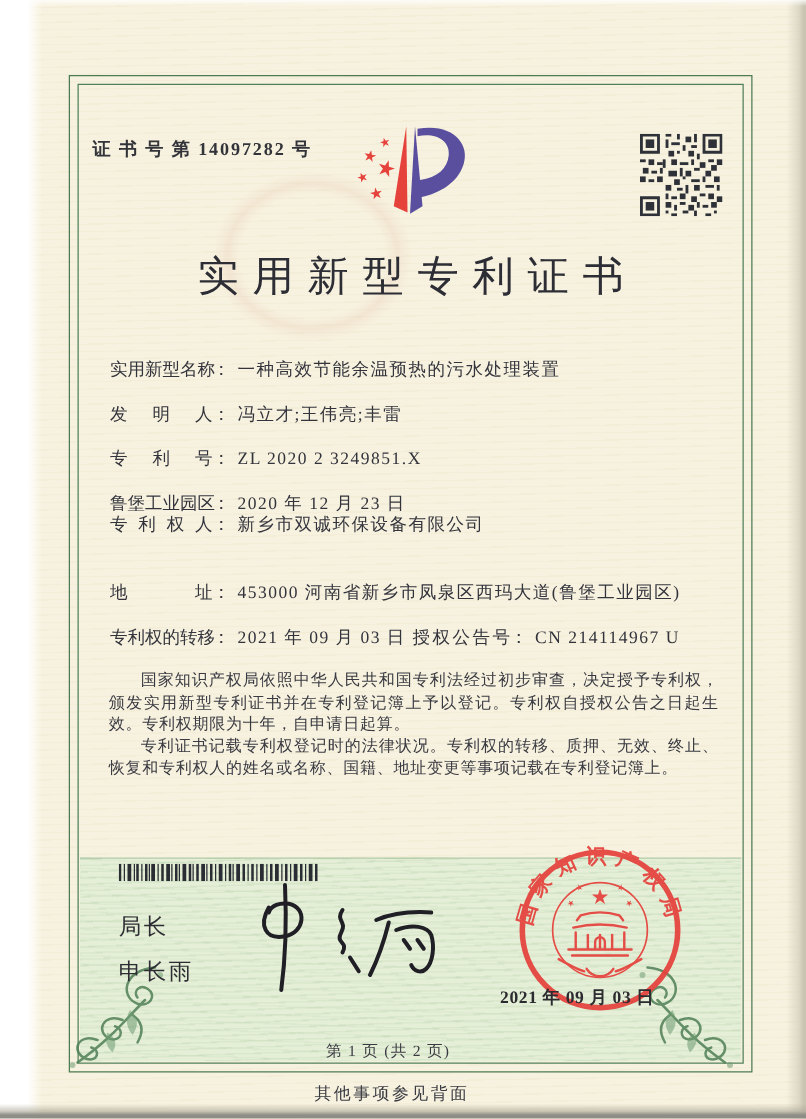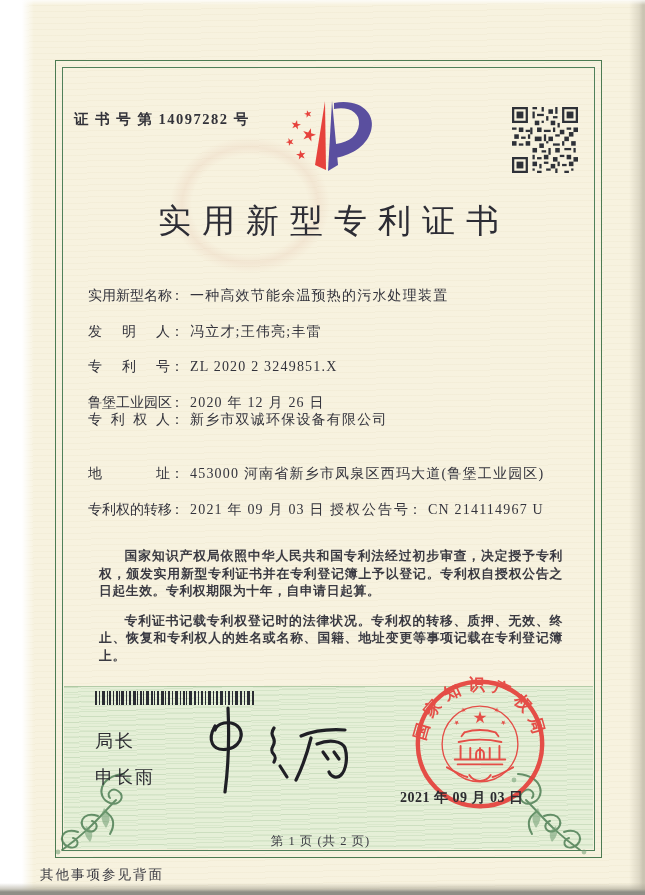--- a/index.html
+++ b/index.html
@@ -41,32 +41,32 @@
   
   .frow{position:absolute;left:88px;width:500px;height:20px;font-size:14px;white-space:nowrap;}
   .flab{display:inline-block;width:82px;text-align:justify;text-align-last:justify;color:#33333c;}
   .fcolon{display:inline-block;margin-right:6px;color:#33333c;}
   .fval{letter-spacing:1.2px;color:#33333c;}
   .cell2{position:absolute;left:242px;top:0;}
   .cell2 .flab2{display:inline-block;width:78px;text-align:justify;text-align-last:justify;}
   
   .body-text{position:absolute;left:87px;top:536px;width:488px;
     font-size:12.8px;line-height:17.6px;letter-spacing:.6px;text-align:justify;color:#3a3a42;}
-  .body-text p{margin:12px;text-indent:2em;font-weight:bold;}
+  .body-text p{margin:0;text-indent:2em;}
   
   .barcode{position:absolute;left:95px;top:691px;width:160px;height:14px;}
   .signer{position:absolute;left:95px;top:729px;font-size:18px;letter-spacing:2px;color:#2c2c32;}
   .signer div{margin-bottom:12px;}
   .sig{position:absolute;left:198px;top:700px;width:165px;height:98px;}
   .seal{position:absolute;left:412px;top:676px;width:136px;height:136px;opacity:.93;}
   .seal-date{position:absolute;left:400px;top:789px;width:140px;font-size:14px;font-weight:600;
     letter-spacing:.5px;color:#2c2c30;}
-  .page-num{position:absolute;left:65px;top:833px;width:511px;text-align:center;
+  .page-num{position:absolute;left:55px;top:833px;width:511px;text-align:center;
     font-size:12.5px;color:#3a3a42;letter-spacing:1px;}
-  .back-note{position:absolute;left:40px;top:866px;width:547px;
+  .back-note{position:absolute;left:40px;top:866px;width:547px;text-align:center;
     font-size:13.5px;color:#3a3a42;letter-spacing:2px;}
   .flourish{position:absolute;width:96px;height:88px;}
   .flourish.fl-left{left:46px;top:768px;}
   .flourish.fl-right{left:500px;top:768px;transform:scaleX(-1);}
 </style>
 </head>
 <body>
 
 <div id="page">
 
@@ -208,21 +208,21 @@
   <div class="frow" style="top:287px">
     <span class="flab">实用新型名称</span><span class="fcolon">：</span><span class="fval">一种高效节能余温预热的污水处理装置</span>
   </div>
   <div class="frow" style="top:323px">
     <span class="flab">发明人</span><span class="fcolon">：</span><span class="fval">冯立才;王伟亮;丰雷</span>
   </div>
   <div class="frow" style="top:358px">
     <span class="flab">专利号</span><span class="fcolon">：</span><span class="fval">ZL 2020 2 3249851.X</span>
   </div>
   <div class="frow" style="top:394px">
-    <span class="flab">鲁堡工业园区</span><span class="fcolon">：</span><span class="fval">2020 年 12 月 26 日</span>
+    <span class="flab">鲁堡工业园区</span><span class="fcolon">：</span><span class="fval">2020 年 12 月 23 日</span>
   </div>
   <div class="frow" style="top:411px">
     <span class="flab">专利权人</span><span class="fcolon">：</span><span class="fval">新乡市双诚环保设备有限公司</span>
   </div>
   <div class="frow" style="top:465px">
     <span class="flab">地址</span><span class="fcolon">：</span><span class="fval">453000 河南省新乡市凤泉区西玛大道(鲁堡工业园区)</span>
   </div>
   <div class="frow" style="top:501px">
     <span class="flab">专利权的转移</span><span class="fcolon">：</span><span class="fval">2021 年 09 月 03 日</span>
     <span class="cell2">

